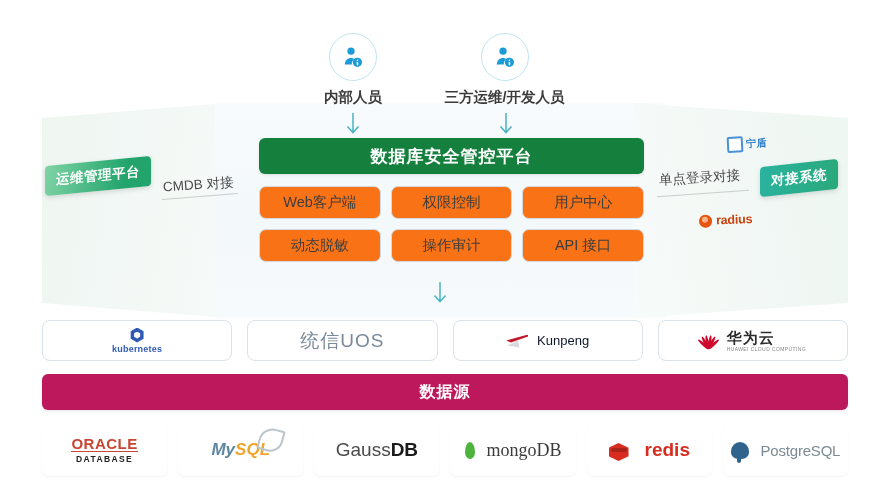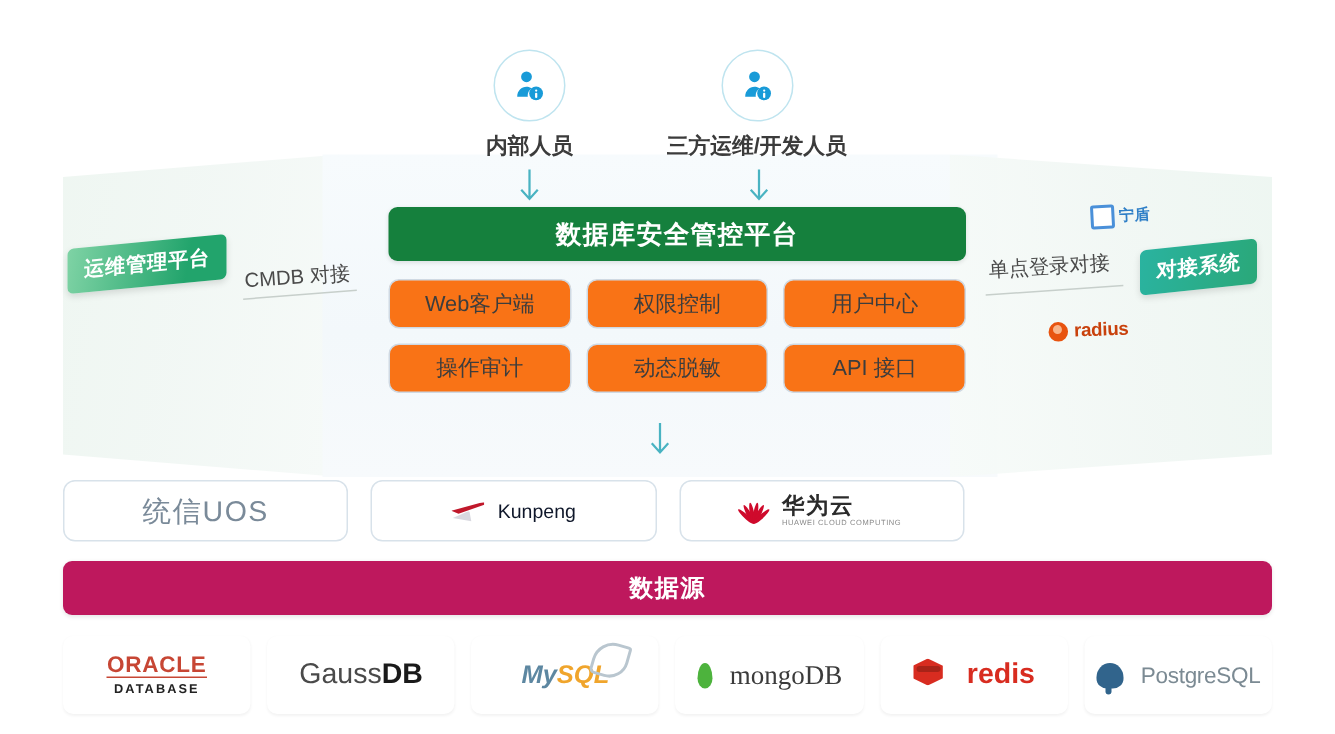--- a/index.html
+++ b/index.html
@@ -173,21 +173,21 @@
   .mysql{position:relative;display:flex;align-items:flex-end;}
   .my-a{font-size:17px;font-weight:700;color:#5d87a1;font-style:italic;}
   .my-b{font-size:17px;font-weight:700;color:#f0a52c;font-style:italic;}
   .my-dolphin{position:absolute;right:-13px;top:-12px;width:20px;height:20px;
     border:2px solid #b9c6cf;border-radius:60% 10% 55% 15%;transform:rotate(16deg);}
   .gauss{font-size:19px;color:#4a4a4a;}
   .gauss b{color:#1a1a1a;}
   .mongo{display:flex;align-items:center;gap:12px;}
   .mg-leaf{width:10px;height:17px;background:#4DB33D;border-radius:50% 50% 50% 50%/60% 60% 40% 40%;}
   .mg-txt{font-family:"Liberation Serif","DejaVu Serif",serif;font-size:18px;color:#3b3b3b;}
-  .redis{display:flex;align-items:flex-start;gap:16px;}
+  .redis{display:flex;align-items:flex-end;gap:16px;}
   .rs-cube{width:20px;height:18px;background:#D82C20;
     clip-path:polygon(50% 0%,100% 27%,100% 73%,50% 100%,0% 73%,0% 27%);position:relative;}
   .rs-cube:after{content:"";position:absolute;left:2px;top:5px;width:16px;height:4px;background:#a82318;border-radius:2px;}
   .rs-txt{font-size:19px;color:#D82C20;font-weight:600;}
   .pg{display:flex;align-items:center;gap:12px;}
   .pg-eleph{width:18px;height:17px;background:#31648C;border-radius:52% 52% 42% 42%/58% 58% 40% 40%;position:relative;}
   .pg-eleph:after{content:"";position:absolute;left:6px;bottom:-4px;width:4px;height:7px;background:#31648C;border-radius:2px;}
   .pg-txt{font-size:15px;color:#7b8a93;letter-spacing:-.2px;}
 </style>
 </head>
@@ -258,27 +258,33 @@
     <span class="rd-dot"></span>
     <span class="rd-txt">radius</span>
   </div>
 
   <div id="platform">
     <div class="platform-header">数据库安全管控平台</div>
     <div class="pill-grid">
       <div class="pill">Web客户端</div>
       <div class="pill">权限控制</div>
       <div class="pill">用户中心</div>
+      <div class="pill">动态脱敏</div>
       <div class="pill">操作审计</div>
-      <div class="pill">动态脱敏</div>
       <div class="pill">API 接口</div>
     </div>
   </div>
 
   <div id="infra">
+    <div class="infra-card">
+      <div class="k8s-wrap">
+        <div class="k8s-hex"></div>
+        <div class="k8s-txt">kubernetes</div>
+      </div>
+    </div>
     <div class="infra-card">
       <div class="uos-txt">统信UOS</div>
     </div>
     <div class="infra-card">
       <div class="kp-mark"></div>
       <div class="kp-txt">Kunpeng</div>
     </div>
     <div class="infra-card">
       <div class="hw-wrap">
         <div class="hw-flower">
@@ -300,30 +306,30 @@
   <div id="datasource-bar">数据源</div>
 
   <div id="databases">
     <div class="db-card">
       <div class="ora">
         <div class="ora-top">ORACLE</div>
         <div class="ora-bot">DATABASE</div>
       </div>
     </div>
     <div class="db-card">
-      <div class="gauss">Gauss<b>DB</b></div>
-    </div>
-    <div class="db-card">
       <div class="mysql">
         <span class="my-a">My</span>
           <span class="my-b">SQL</span>
         <span class="my-dolphin"></span>
       </div>
     </div>
     <div class="db-card">
+      <div class="gauss">Gauss<b>DB</b></div>
+    </div>
+    <div class="db-card">
       <div class="mongo">
         <span class="mg-leaf"></span>
         <span class="mg-txt">mongoDB</span>
       </div>
     </div>
     <div class="db-card">
       <div class="redis">
         <span class="rs-cube"></span>
         <span class="rs-txt">redis</span>
       </div>

